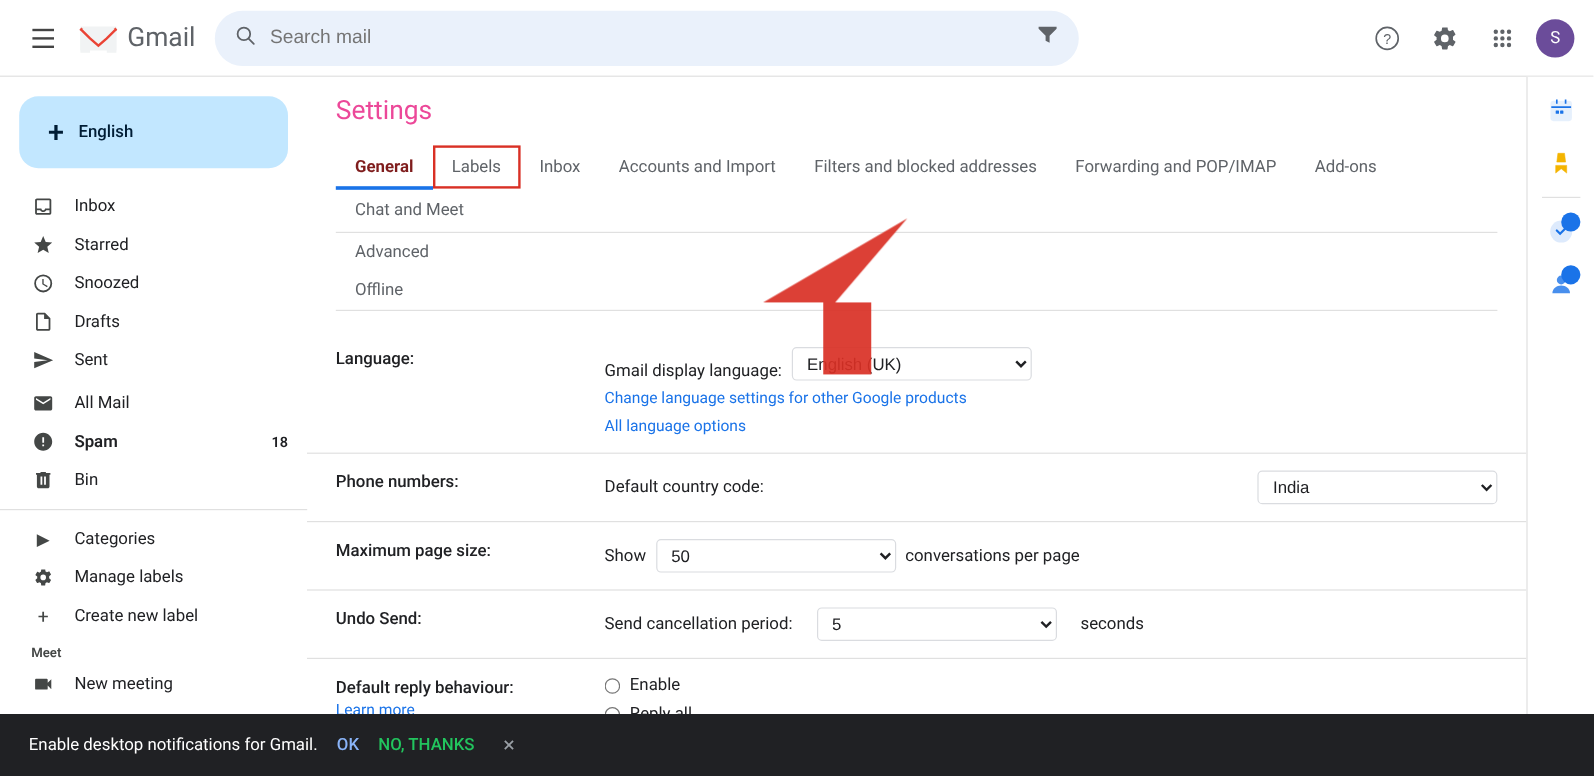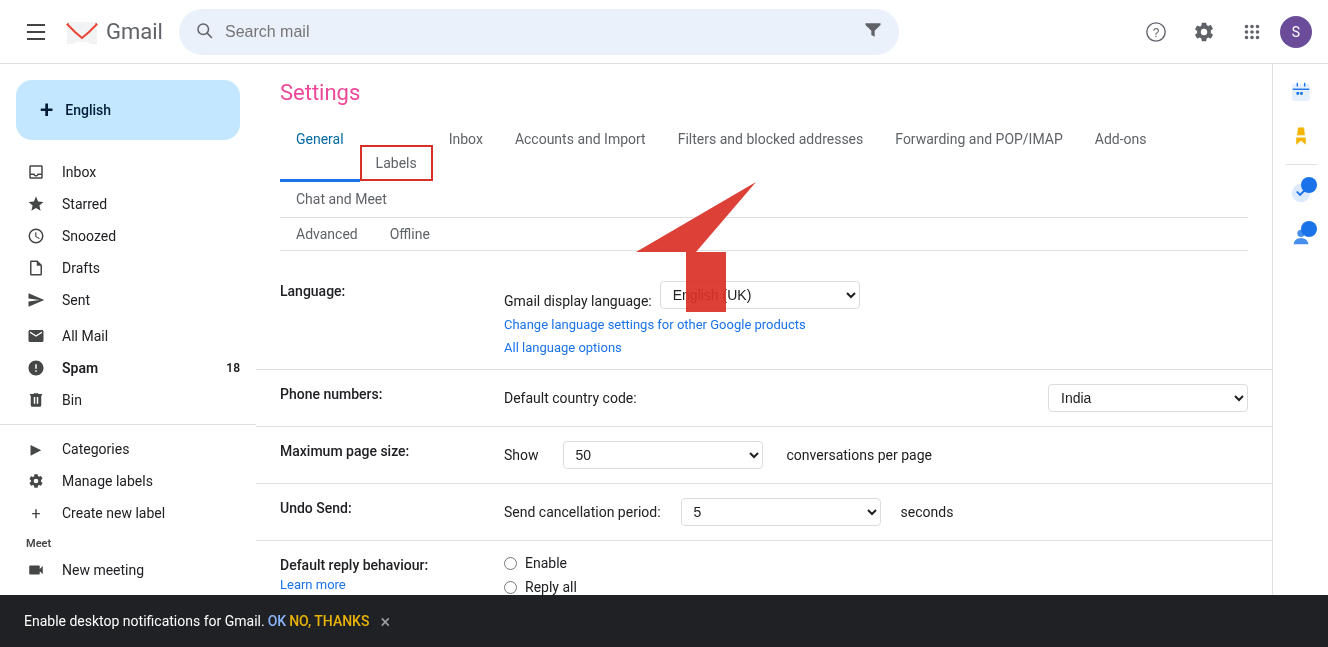--- a/index.html
+++ b/index.html
@@ -35,49 +35,49 @@
     .hangouts-label { padding: 8px 16px 4px 26px; font-size: 11px; color: #444746; font-weight: 600; }
     .hangouts-user { display: flex; align-items: center; padding: 4px 16px 4px 26px; gap: 8px; }
     
     
     .settings-container { padding: 16px 24px 0; }
     .settings-title { font-size: 22px; font-weight: 400; color: #ec4899; margin-bottom: 16px; }
     
     
     .settings-tabs { display: flex; border-bottom: 1px solid #e0e0e0; gap: 0; flex-wrap: wrap; }
     .tab { padding: 10px 16px; cursor: pointer; font-size: 14px; color: #5f6368; white-space: nowrap; position: relative; }
-    .tab.active { color: #0369a1; font-weight: 400; }
+    .tab.active { color: #7f1d1d; font-weight: 700; }
     .tab.active::after { content: ''; position: absolute; bottom: -1px; left: 0; right: 0; height: 3px; background: #1a73e8; }
     .tab.highlighted { border: 2px solid #d93025; color: #5f6368; }
     
     
-    .sub-tabs { display: flex; gap: 0; border-bottom: 1px solid #e0e0e0; padding: 0 0; }
+    .sub-tabs { display: flex; gap: 0; border-bottom: 1px solid #e0e0e0; padding: 0 0; flex-direction: column; }
     .sub-tab { padding: 8px 16px; cursor: pointer; font-size: 14px; color: #5f6368; }
     
     
     .settings-content { padding: 16px 0; }
     .settings-row { display: flex; padding: 14px 24px; border-bottom: 1px solid #e0e0e0; align-items: flex-start; gap: 24px; }
     .settings-label { width: 200px; flex-shrink: 0; font-size: 14px; color: #202124; font-weight: 500; padding-top: 2px; }
     .settings-value { flex: 1; display: flex; flex-direction: column; gap: 8px; }
     .settings-value select { border: 1px solid #dadce0; border-radius: 4px; padding: 4px 8px; font-size: 14px; color: #202124; background: white; min-width: 200px; }
     .link { color: #1a73e8; cursor: pointer; font-size: 13px; text-decoration: none; }
     .radio-row { display: flex; align-items: center; gap: 8px; font-size: 14px; }
     .radio-row input[type=radio] { accent-color: #1a73e8; }
     .inline-select { border: 1px solid #dadce0; border-radius: 4px; padding: 2px 4px; font-size: 14px; color: #202124; background: white; margin: 0 4px; }
     
     
     .right-icons { width: 56px; background: #fff; display: flex; flex-direction: column; align-items: center; padding: 8px 0; border-left: 1px solid #e0e0e0; gap: 4px; }
     .right-icon-btn { width: 40px; height: 40px; border-radius: 50%; display: flex; align-items: center; justify-content: center; cursor: pointer; color: #444746; font-size: 20px; position: relative; }
     .badge { position: absolute; top: 4px; right: 4px; width: 16px; height: 16px; background: #1a73e8; border-radius: 50%; color: white; font-size: 9px; display: flex; align-items: center; justify-content: center; }
     .right-divider { height: 1px; width: 32px; background: #e0e0e0; margin: 4px 0; }
     
     
-    .notif-bar { position: fixed; bottom: 0; left: 0; right: 0; background: #202124; color: white; display: flex; align-items: center; padding: 12px 24px; gap: 3px; font-size: 14px; z-index: 100; height: 52px; }
+    .notif-bar { position: fixed; bottom: 0; left: 0; right: 0; background: #202124; color: white; display: flex; align-items: center; padding: 12px 24px; gap: 16px; font-size: 14px; z-index: 100; height: 52px; }
     .notif-ok { color: #8ab4f8; font-weight: 500; cursor: pointer; text-transform: uppercase; font-size: 14px; }
-    .notif-no { color: #eab308; font-weight: 500; cursor: pointer; text-transform: uppercase; font-size: 14px; }
+    .notif-no { color: #22c55e; font-weight: 500; cursor: pointer; text-transform: uppercase; font-size: 14px; }
     .notif-close { color: #9aa0a6; cursor: pointer; font-size: 18px; margin-left: 8px; }
     
     
     .arrow-overlay { position: absolute; top: 118px; left: 380px; z-index: 50; pointer-events: none; }
 
     .settings-page { position: relative; flex: 1; overflow: hidden; }
     .content-scroll { overflow-y: auto; height: 100%; }
   </style>
 </head>
 <body>
@@ -263,21 +263,21 @@
 
   </div>
 
   <div class="settings-page">
     <div class="content-scroll">
       <div class="settings-container">
         <h1 class="settings-title">Settings</h1>
 
         <div class="settings-tabs">
           <div class="tab active">General</div>
-          <div class="tab highlighted" style="border: 2px solid #d93025; padding: 8px 14px; margin-top: 24px;">Labels</div>
+          <div class="tab highlighted" style="border: 2px solid #d93025; padding: 8px 14px;">Labels</div>
           <div class="tab">Inbox</div>
           <div class="tab">Accounts and Import</div>
           <div class="tab">Filters and blocked addresses</div>
           <div class="tab">Forwarding and POP/IMAP</div>
           <div class="tab">Add-ons</div>
           <div class="tab">Chat and Meet</div>
         </div>
 
         <div class="sub-tabs">
           <div class="sub-tab">Advanced</div>
@@ -313,21 +313,21 @@
                 <option>United States</option>
                 <option>United Kingdom</option>
               </select>
             </div>
           </div>
         </div>
 
         <div class="settings-row">
           <div class="settings-label">Maximum page size:</div>
           <div class="settings-value">
-            <div style="display:flex;align-items:center;gap:20px;font-size:14px;">
+            <div style="display:flex;align-items:center;gap:4px;font-size:14px;">
               <span>Show</span>
               <select class="inline-select">
                 <option>10</option>
                 <option>25</option>
                 <option selected="">50</option>
                 <option>100</option>
               </select>
               <span>conversations per page</span>
             </div>
           </div>

